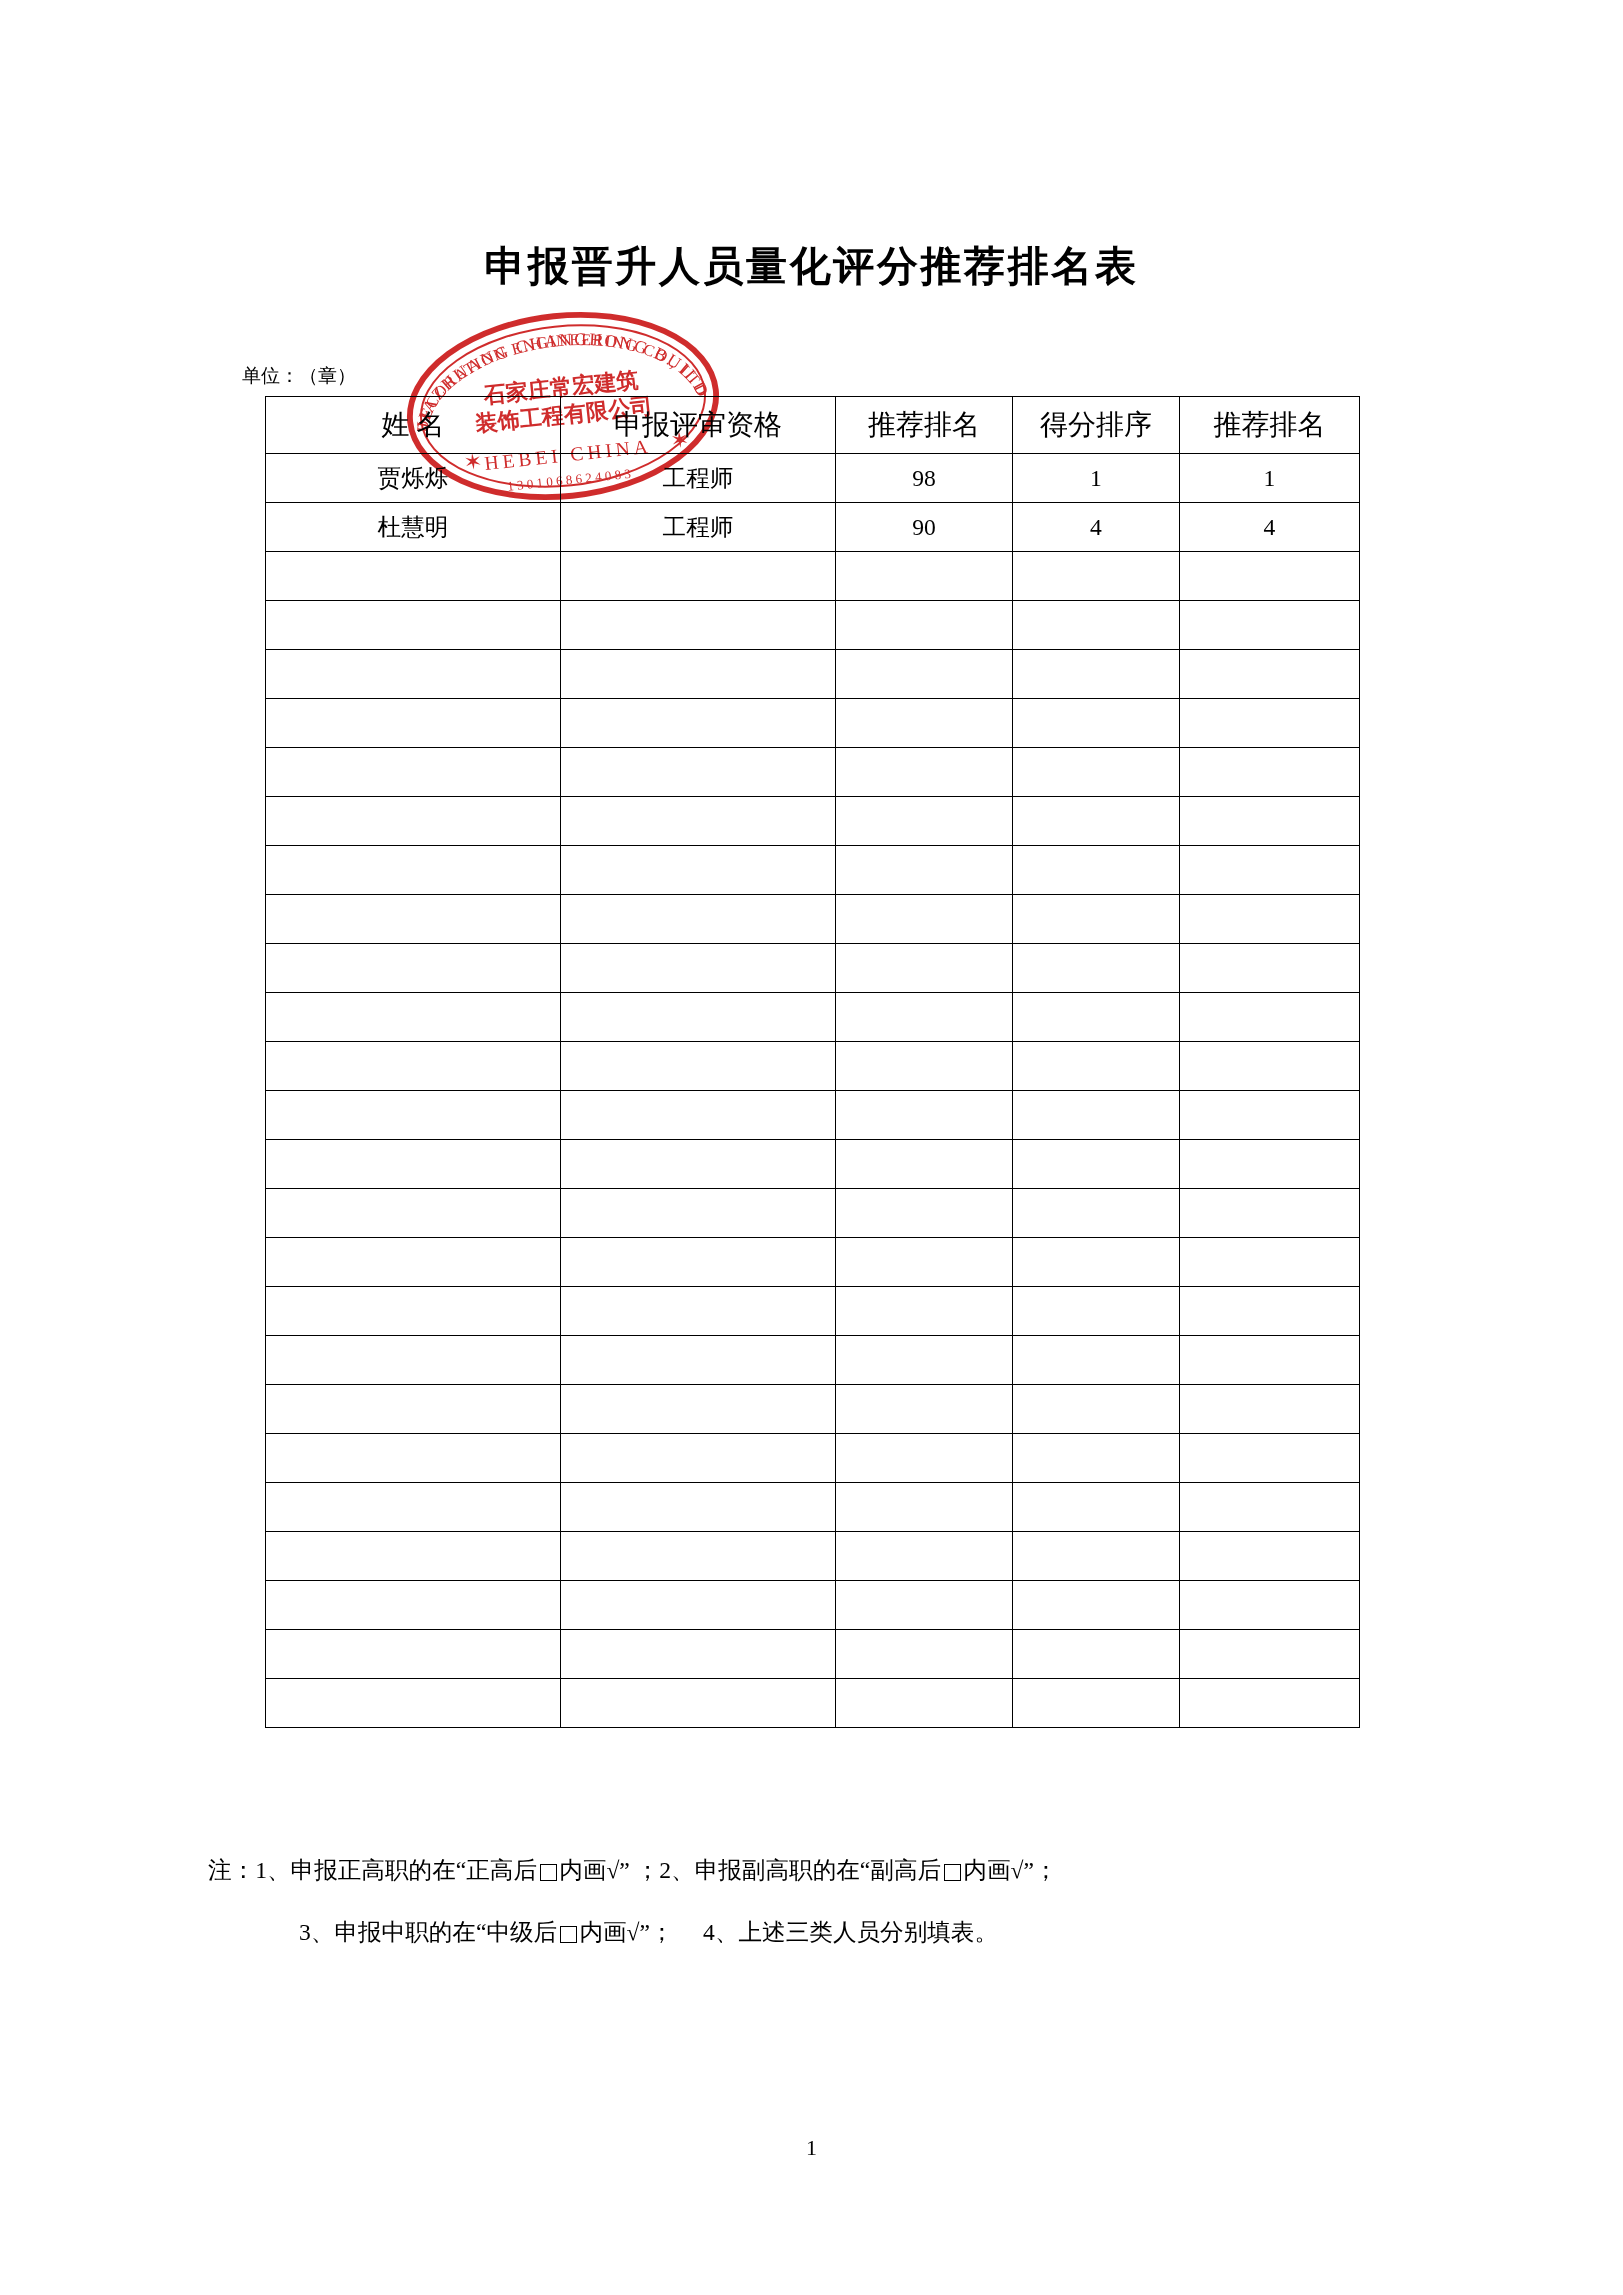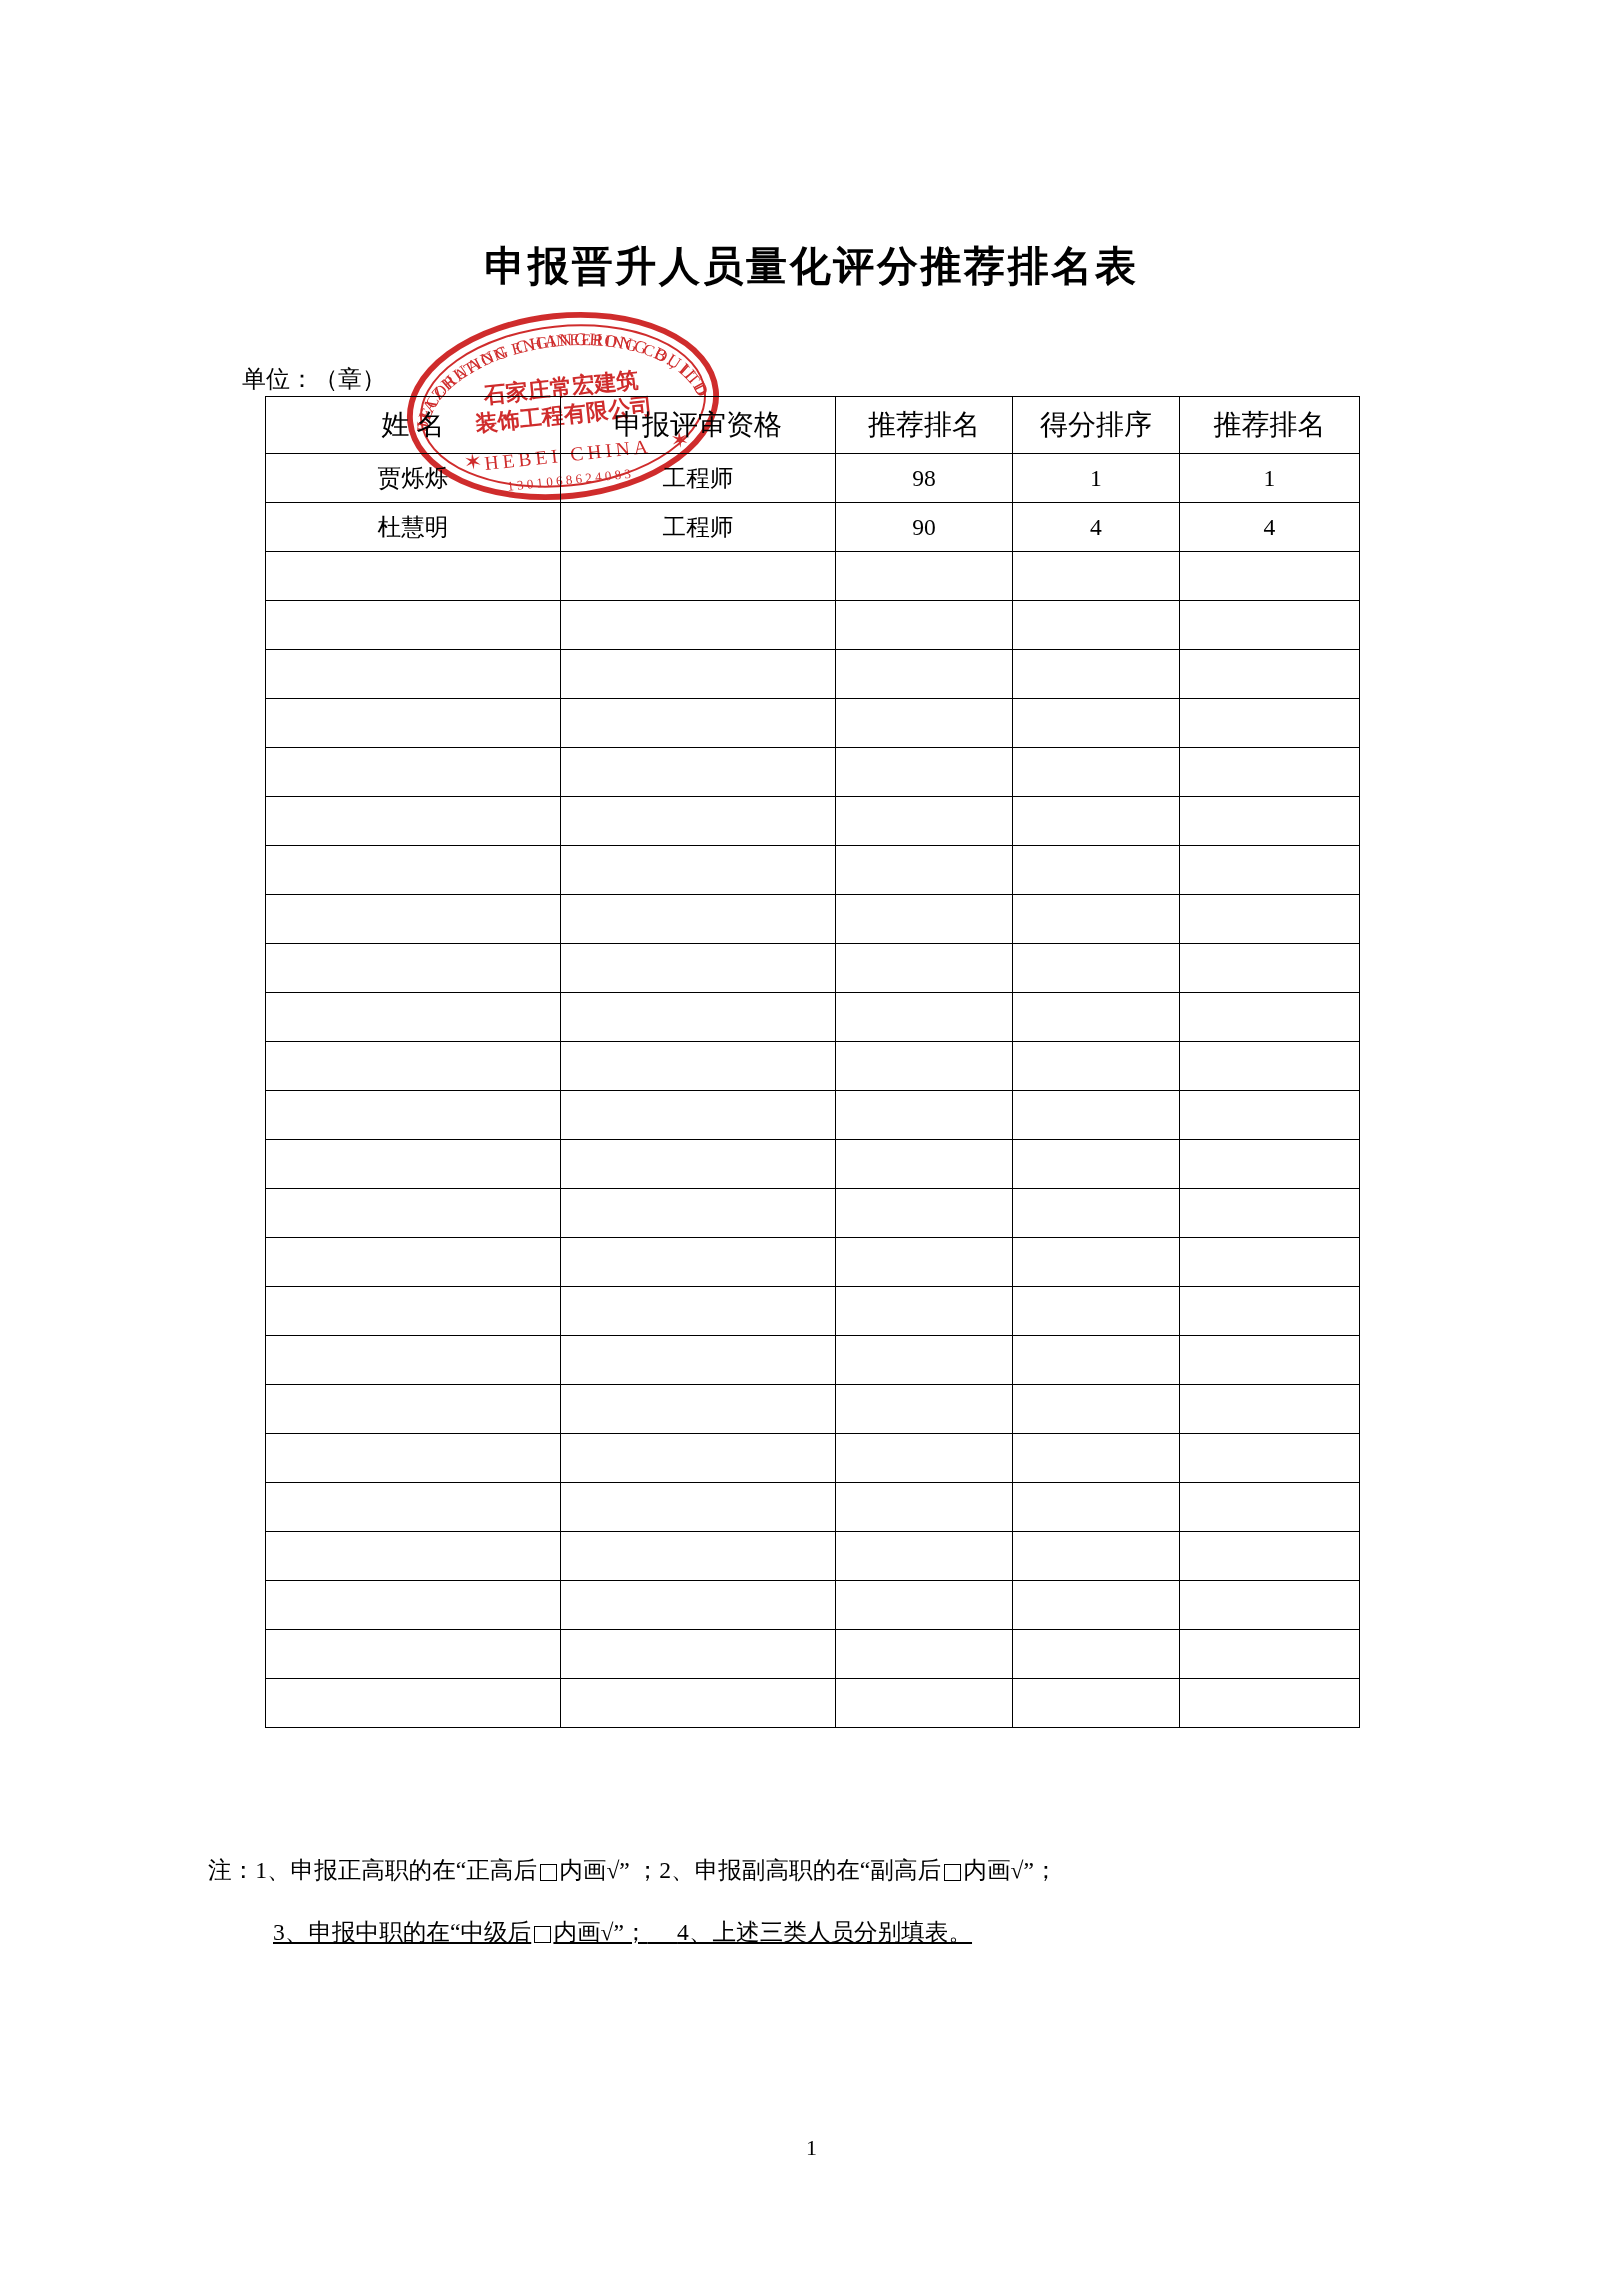--- a/index.html
+++ b/index.html
@@ -63,21 +63,21 @@
   .tick {
     font-size: 22px;
     margin-right: 2.6px;
   }
 
   
   .unit-line {
     position: absolute;
     top: 363px;
     left: 242px;
-    font-size: 24px;
+    font-size: 19px;
     white-space: nowrap;
   }
 
   
   .seal {
     position: absolute;
     left: 393px;
     top: 298px;
     width: 340px;
     height: 216px;
@@ -116,21 +116,21 @@
   
   .notes {
     position: absolute;
     left: 208px;
     top: 1856px;
     width: 1244px;
     font-size: 23.6px;
     line-height: 1.2;
   }
   .note-line { margin-bottom: 34px; white-space: nowrap; }
-  .note-line.second { margin-left: 65px; text-decoration: underline; }
+  .note-line.second { margin-left: 91px; }
   .ibox {
     display: inline-block;
     width: 17px;
     height: 17px;
     border: 1.3px solid #000;
     box-sizing: border-box;
     margin: 0 2.6px;
     vertical-align: middle;
   }
 

